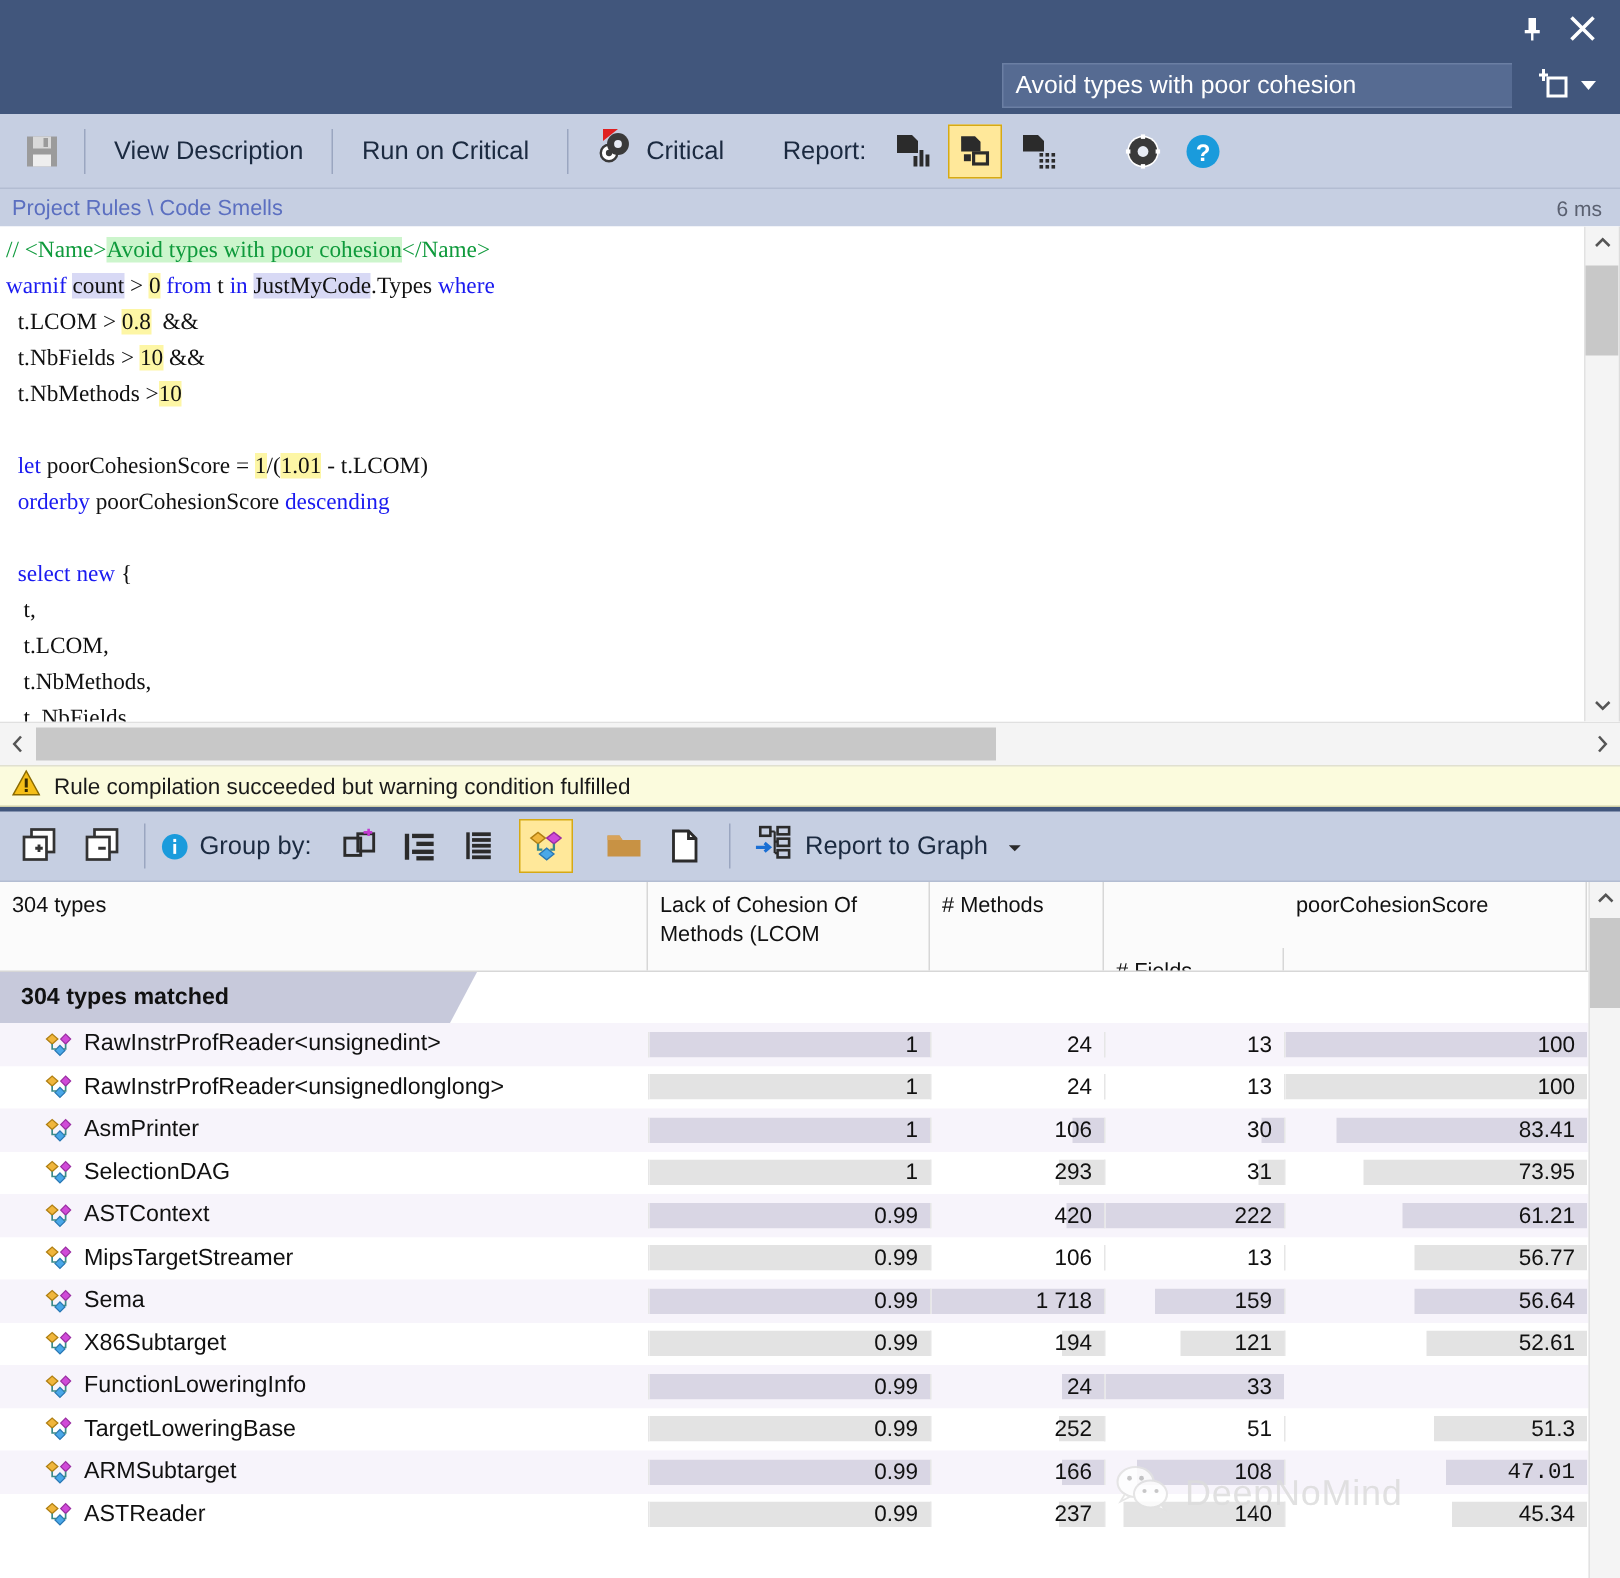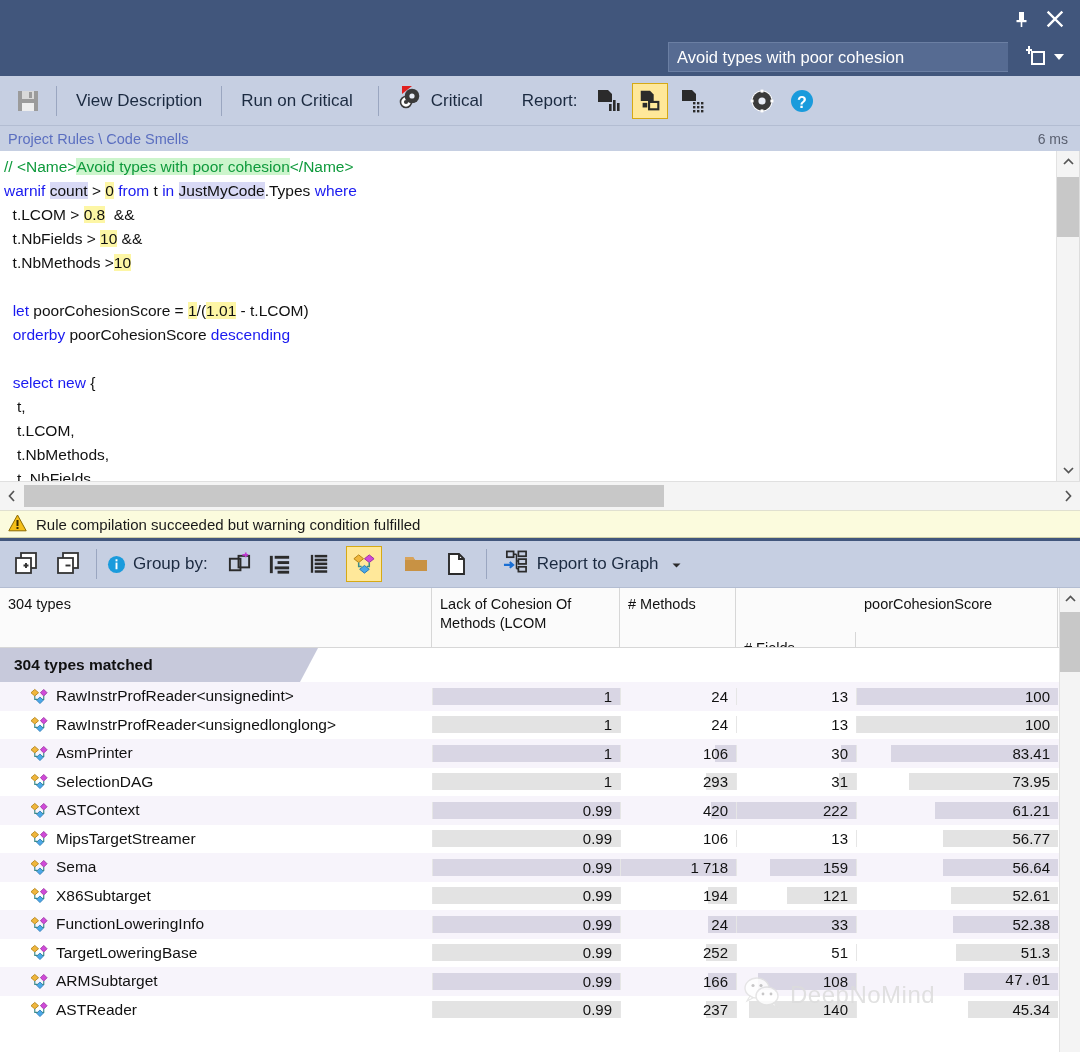--- a/index.html
+++ b/index.html
@@ -61,21 +61,21 @@
   .breadcrumb{
     height:25px;background:#c6cfe2;display:flex;align-items:center;
     padding:0 12px 0 8px;box-sizing:border-box;font-size:14.5px;color:#5b6fc0;
   }
   .breadcrumb .bspacer{flex:1;}
   .breadcrumb .ms{color:#5a6070;font-size:14px;}
 
   
   .editor{
     position:relative;background:#fff;height:330px;overflow:hidden;
-    font-family:Liberation Sans, sans-serif;font-size:15.5px;line-height:24px;
+    font-family:Liberation Serif, serif;font-size:15.5px;line-height:24px;
     border-right:1px solid #ddd;
   }
   .code{padding:4px 0 0 4px;white-space:pre;}
   .kw{color:#1a1af0;}
   .cmt{color:#0f9a3c;}
   .hl-green{background:#ccf5cc;}
   .hl-yellow{background:#fdf6a5;}
   .hl-lilac{background:#d8d9f5;}
   .plain-t{color:#111;}
 
@@ -716,24 +716,20 @@
             <span>0.99</span>
           </div>
           <div class="cell-num" style="width: 116px;">
             <div class="bar" style="width: 24%;"></div>
             <span>24</span>
           </div>
           <div class="cell-num" style="width: 120px;">
             <div class="bar" style="width: 100%;"></div>
             <span>33</span>
           </div>
-          <div class="cell-num" style="width: 202px;">
-            <div class="bar" style="width: 52%;"></div>
-            <span>52.38</span>
-          </div>
         </div>
         <div class="row even">
           <div class="cell-name">
             <span style="display: flex;">
               <svg width="19" height="17" viewBox="0 0 20 18">
                 <path d="M1 5 L5 1.5 L9 5 L5 8.5 Z" fill="#f0b63c" stroke="#b07f12" stroke-width="0.9"></path>
                 <path d="M11 5 L14.5 1.5 L18 5 L14.5 8.5 Z" fill="#d04ad8" stroke="#9a2ea2" stroke-width="0.9"></path>
                 <path d="M7 13 L10.5 9.5 L14 13 L10.5 16.5 Z" fill="#4aa8e8" stroke="#2a78b5" stroke-width="0.9"></path>
                 <path d="M5 8.5 L5 12 L8 12" stroke="#3a8a8a" stroke-width="1.2" fill="none"></path>
                 <path d="M14.5 8.5 L14.5 12 L13 12" stroke="#3a8a8a" stroke-width="1.2" fill="none"></path>

